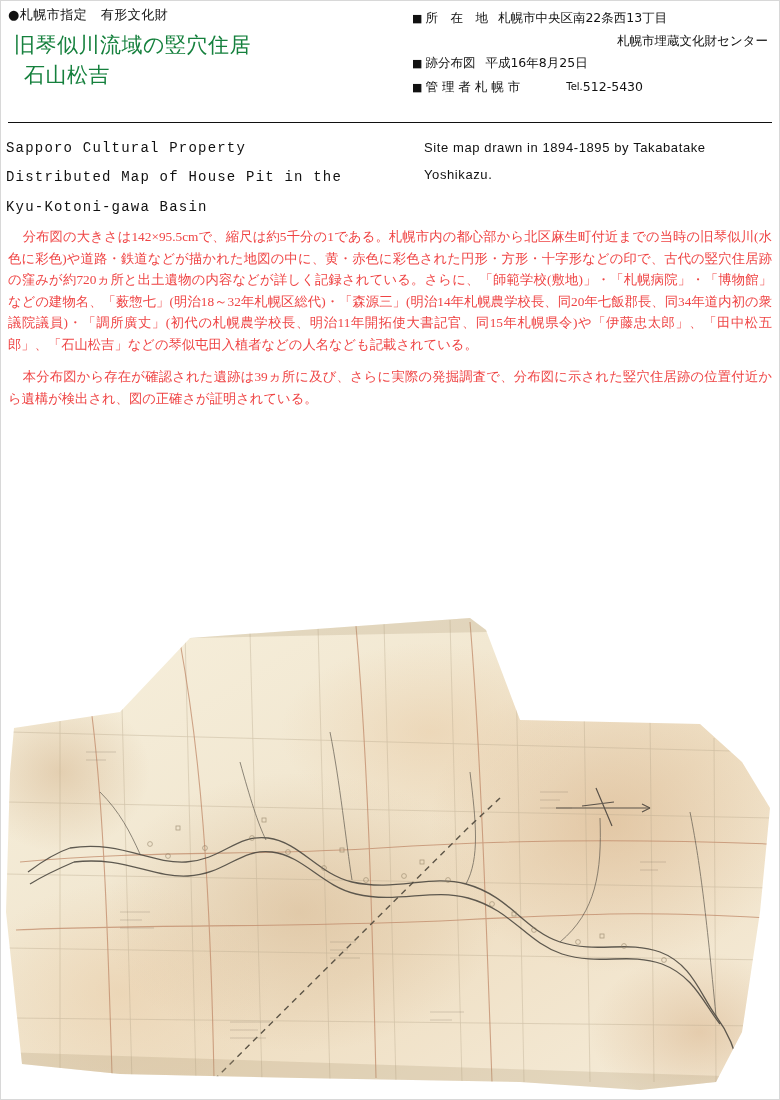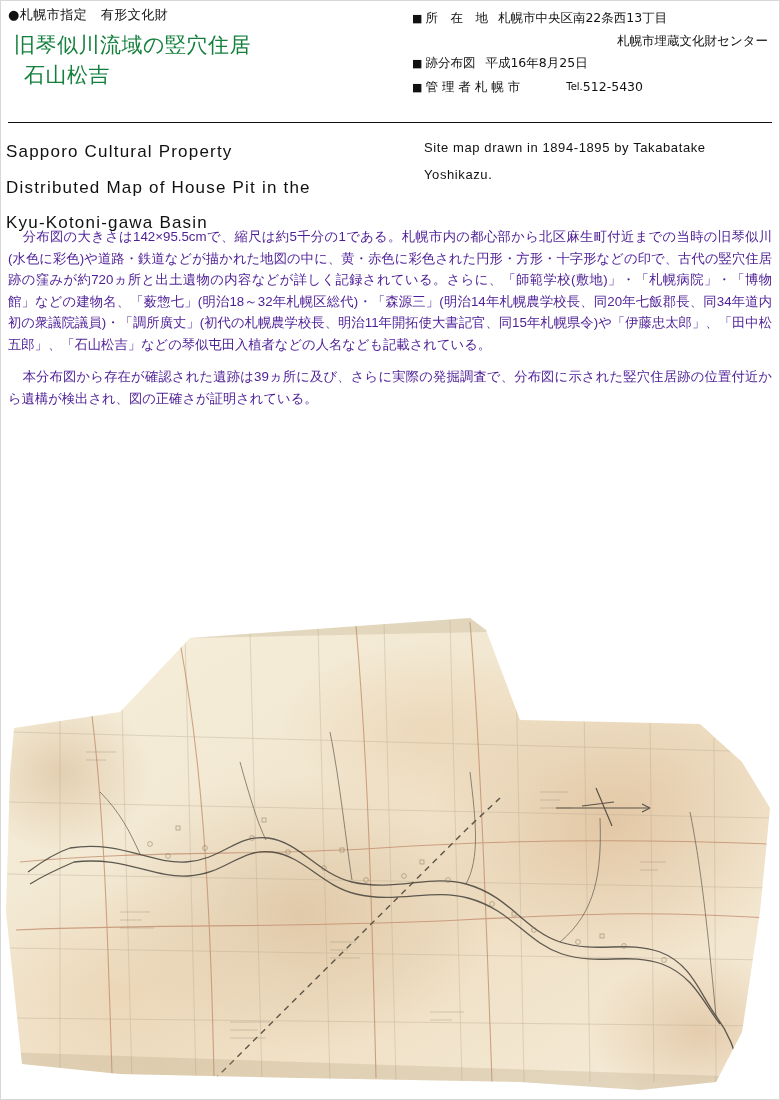--- a/index.html
+++ b/index.html
@@ -97,45 +97,45 @@
   .eng {
     position: relative;
     margin-top: 6px;
     height: 94px;
   }
   .eng-left {
     position: absolute;
     left: 6px;
     top: 6px;
     width: 400px;
-    font-family: Liberation Sans, sans-serif;
-    font-size: 17px;
+    font-family: Liberation Mono, monospace;
+    font-size: 14px;
     letter-spacing: 1.2px;
     line-height: 2.1;
     color: #111;
   }
   .eng-right {
     position: absolute;
     left: 424px;
     top: 6px;
     width: 350px;
     font-family: "Liberation Sans", sans-serif;
     font-size: 13px;
     letter-spacing: 0.6px;
     line-height: 2.1;
     color: #111;
   }
 
   
   .body-text {
     margin: 4px 8px 0 8px;
-    font-family: Liberation Sans, sans-serif;
+    font-family: Liberation Serif, serif;
     font-size: 13.3px;
     line-height: 1.62;
-    color: #4c1d95;
+    color: #ef4444;
     text-align: justify;
     text-justify: inter-character;
   }
   .body-text p {
     margin: 0 0 11px 0;
   }
   .body-text p.indent { text-indent: 1.1em; }
 
   
   .map-wrap {

